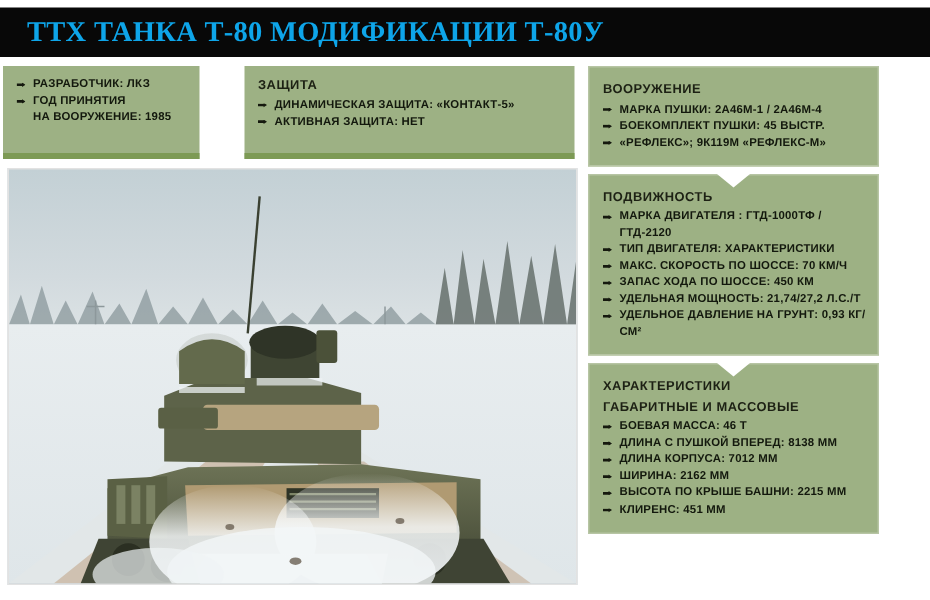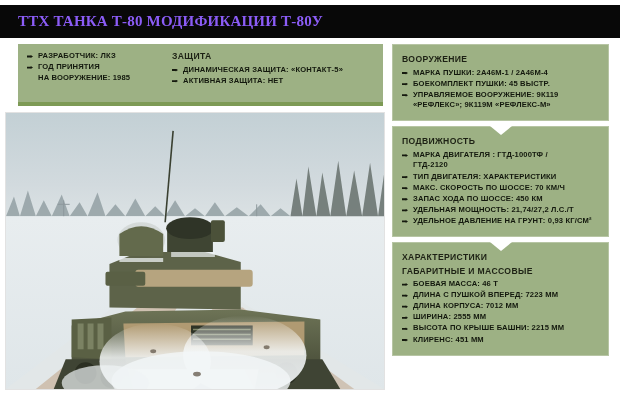--- a/index.html
+++ b/index.html
@@ -11,49 +11,49 @@
   }
   .page { position: relative; width: 620px; height: 400px; background:#fff; }
 
   
   .titlebar {
     position: absolute; left: 0; top: 5px; width: 620px; height: 33px;
     background: #080808;
     display: flex; align-items: center;
   }
   .titlebar .title {
-    color: #8b5cf6;
+    color: #0ea5e9;
     font-family: "Liberation Serif", serif;
     font-weight: bold;
-    font-size: 15px;
+    font-size: 19px;
     letter-spacing: .2px;
     padding-left: 18px;
     white-space: nowrap;
   }
 
   
   .topstrip {
     position: absolute; top: 44px; height: 62px;
     background: #9db184;
     border-bottom: 4px solid #7d9a55;
     padding: 7px 8px 0 9px;
   }
-  .topstrip.left  { left: 18px;  width: 153px; }
+  .topstrip.left  { left: 2px;  width: 131px; }
   .topstrip.right { left: 163px; width: 220px; }
 
   
   .photo {
     position: absolute; left: 5px; top: 112px; width: 380px; height: 278px;
     overflow: hidden; background: #c6d2d6;
     border: 1px solid #e2e2e2;
   }
   .photo svg { display:block; width:100%; height:100%; }
 
   
-  .rcol { position: absolute; left: 392px; top: 44px; width: 217px; }
+  .rcol { position: absolute; left: 392px; top: 44px; width: 194px; }
   .panel {
     position: relative;
     background: #9db184;
     padding: 9px 8px 9px 9px;
     margin-bottom: 5px;
     border: 1px solid #b7c5a4;
   }
   .panel.notch::before {
     content: "";
     position: absolute; left: 50%; top: -1px; transform: translateX(-50%);
@@ -229,21 +229,20 @@
     <div class="panel">
       <div class="sechead">ВООРУЖЕНИЕ</div>
       <ul>
         <li>
           <span>МАРКА ПУШКИ: 2А46М-1 / 2А46М-4</span>
         </li>
         <li>
           <span>БОЕКОМПЛЕКТ ПУШКИ: 45 ВЫСТР.</span>
         </li>
         <li>
-          <span>УПРАВЛЯЕМОЕ ВООРУЖЕНИЕ: 9К119</span>
           <span class="cont">«РЕФЛЕКС»; 9К119М «РЕФЛЕКС-М»</span>
         </li>
       </ul>
     </div>
 
     <div class="panel notch">
       <div class="sechead">ПОДВИЖНОСТЬ</div>
       <ul>
         <li>
           <span>МАРКА ДВИГАТЕЛЯ : ГТД-1000ТФ /</span>
@@ -268,27 +267,27 @@
     </div>
 
     <div class="panel notch">
       <div class="sechead">ХАРАКТЕРИСТИКИ</div>
       <div class="sechead">ГАБАРИТНЫЕ И МАССОВЫЕ</div>
       <ul>
         <li>
           <span>БОЕВАЯ МАССА: 46 Т</span>
         </li>
         <li>
-          <span>ДЛИНА С ПУШКОЙ ВПЕРЕД: 7223 ММ</span>
+          <span>ДЛИНА С ПУШКОЙ ВПЕРЕД: 8138 ММ</span>
         </li>
         <li>
           <span>ДЛИНА КОРПУСА: 7012 ММ</span>
         </li>
         <li>
-          <span>ШИРИНА: 2555 ММ</span>
+          <span>ШИРИНА: 2162 ММ</span>
         </li>
         <li>
           <span>ВЫСОТА ПО КРЫШЕ БАШНИ: 2215 ММ</span>
         </li>
         <li>
           <span>КЛИРЕНС: 451 ММ</span>
         </li>
       </ul>
     </div>
 

